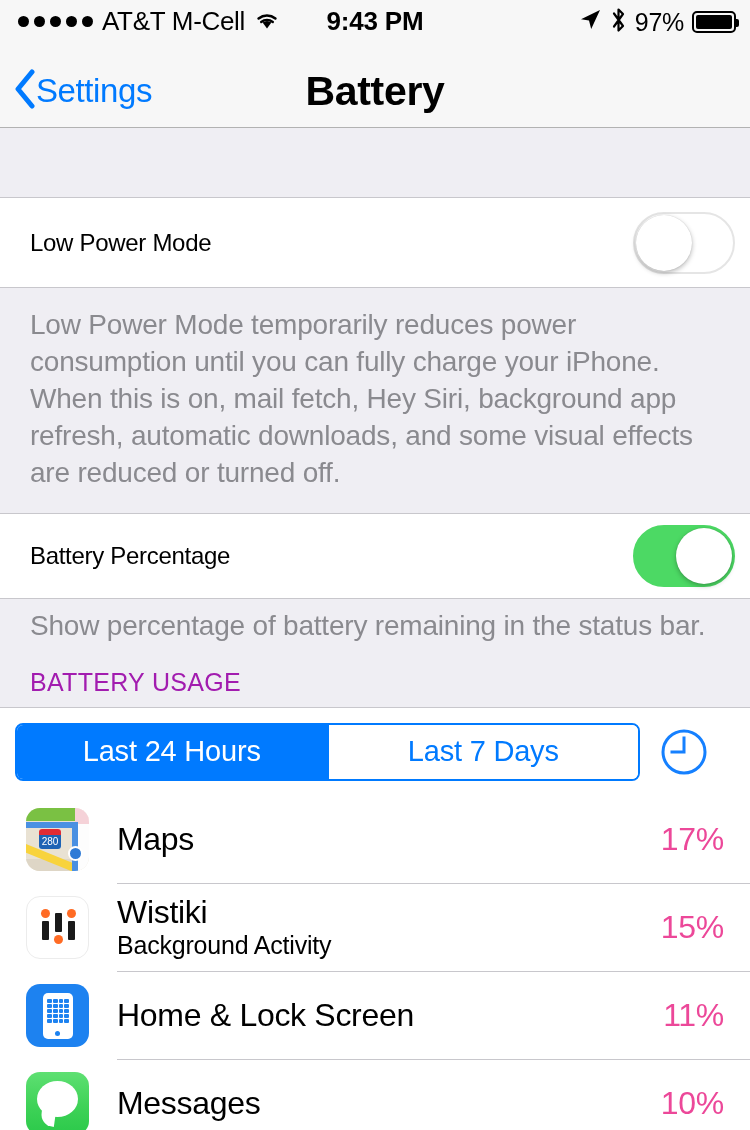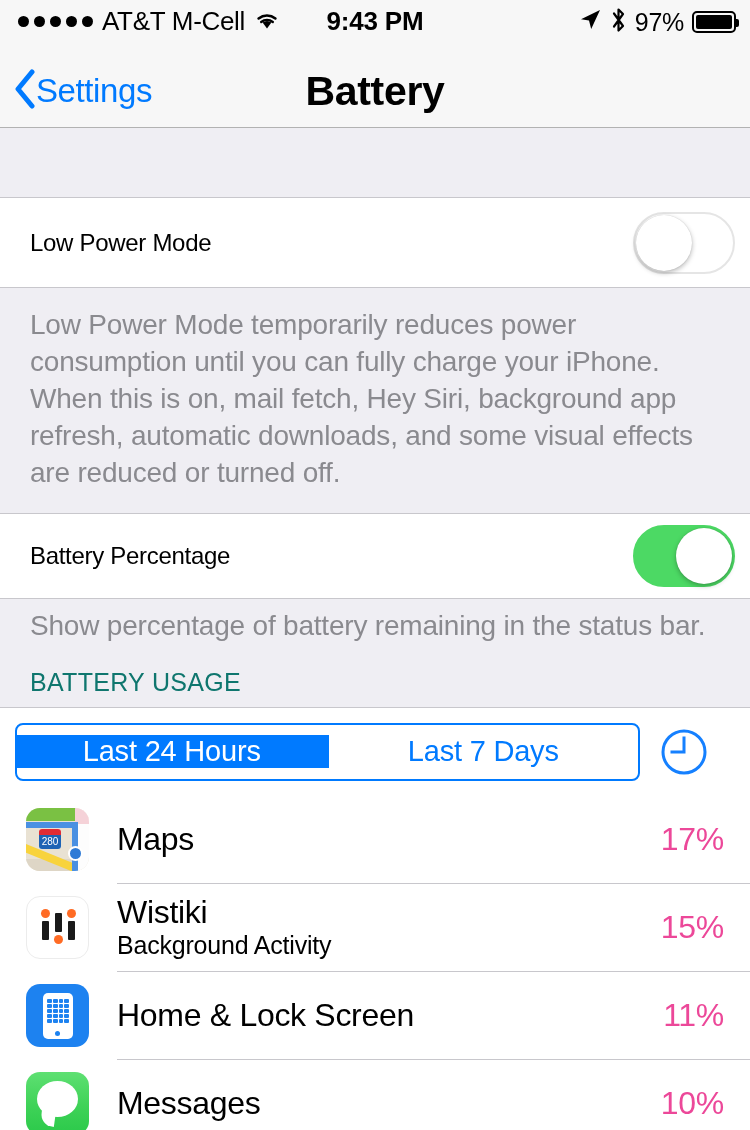--- a/index.html
+++ b/index.html
@@ -207,21 +207,21 @@
     font-size: 28px;
     line-height: 37px;
     letter-spacing: -0.2px;
     padding: 18px 42px 22px 30px;
   }
   .footer-text.short {
     padding: 8px 28px 10px 30px;
   }
   .section-header {
     background: #efeef3;
-    color: #0f766e;
+    color: #a21caf;
     font-size: 25px;
     letter-spacing: 0.3px;
     padding: 14px 28px 10px 30px;
   }
 
   
   .seg-row {
     background: #ffffff;
     border-top: 1px solid #c8c7cc;
     height: 88px;
@@ -233,21 +233,20 @@
   }
   .segmented {
     display: flex;
     border: 2px solid #007aff;
     border-radius: 8px;
     overflow: hidden;
     height: 58px;
     width: 625px;
     box-sizing: border-box;
     flex: none;
-    align-items: center;
   }
   .seg {
     flex: 1 1 0;
     display: flex;
     align-items: center;
     justify-content: center;
     font-size: 29px;
     letter-spacing: -0.2px;
     color: #007aff;
     background: #fff;

